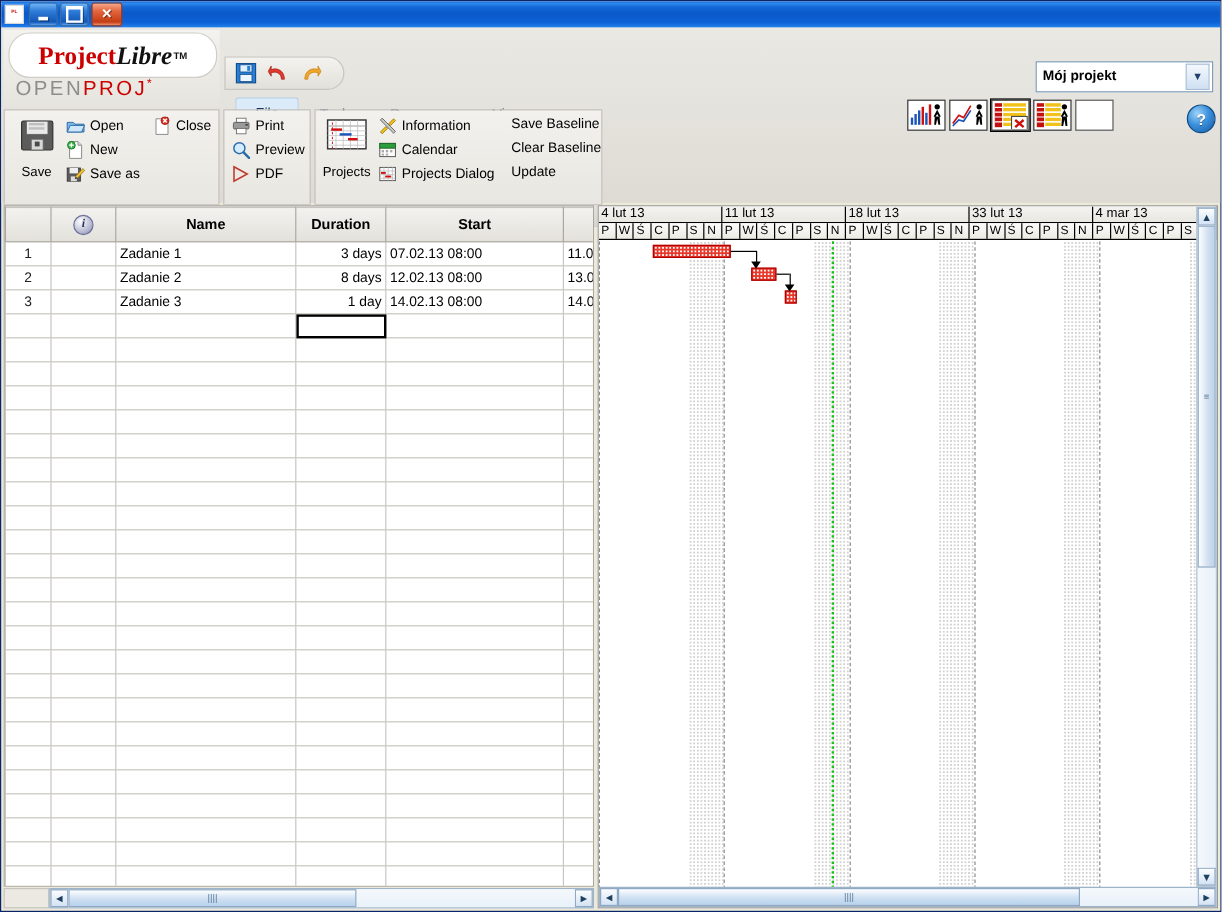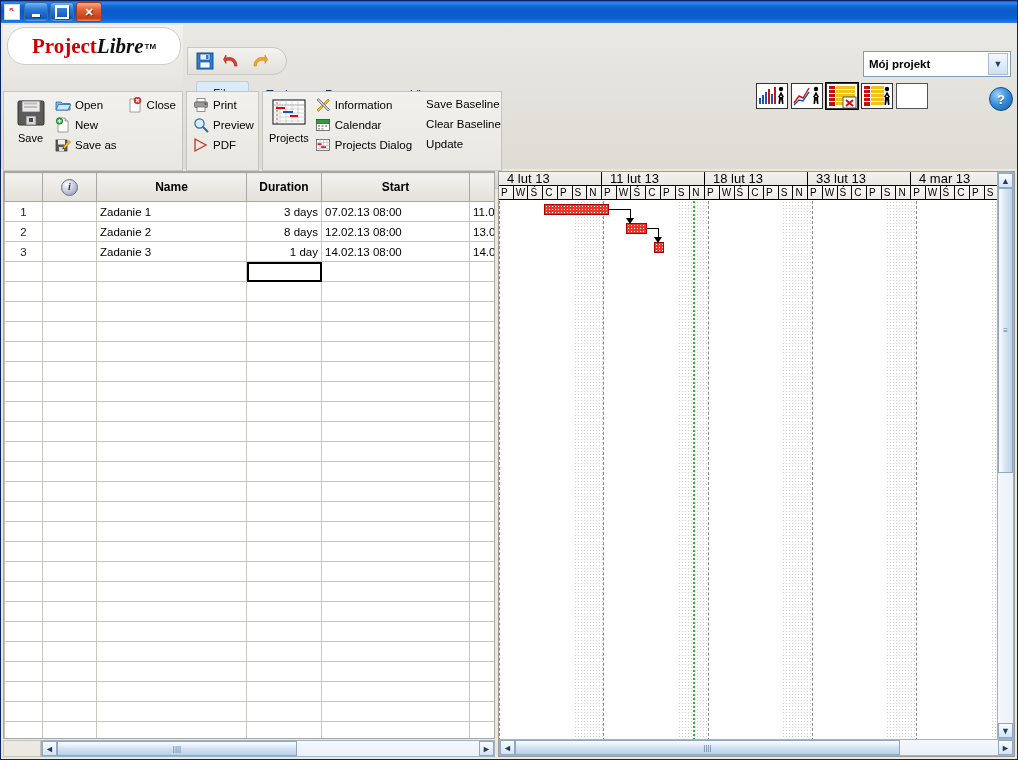--- a/index.html
+++ b/index.html
@@ -144,21 +144,21 @@
   .rgroup {
     border:1px solid #c6c4be; background:linear-gradient(to bottom,#f2f1ed,#e6e4de);
     margin-right:3px; display:flex; flex-direction:column; box-sizing:border-box;
   }
   .rgroup .body { flex:1; display:flex; align-items:flex-start; padding:4px 6px 0 6px; }
   .rgroup .caption {
     height:17px; line-height:17px; text-align:center; font-size:11px; color:#333;
     background:linear-gradient(to bottom,#e4e2db,#d6d4cd); border-top:1px solid #cbc9c3;
   }
   .bigbtn { display:flex; flex-direction:column; align-items:center; width:52px; padding-top:2px; }
-  .bigbtn .lbl { font-size:11px; margin-top:4px; }
+  .bigbtn .lbl { font-size:11px; margin-top:10px; }
   .collist { display:flex; flex-direction:column; gap:3px; margin-left:4px; }
   .mi { display:flex; align-items:center; gap:4px; font-size:11.5px; height:17px; }
   .mi .t { white-space:nowrap; }
   .txtcol { display:flex; flex-direction:column; gap:3px; margin-left:14px; }
   .txtcol .mi2 { font-size:11.5px; height:17px; line-height:17px; white-space:nowrap; }
 
   
   .ico { width:16px; height:16px; position:relative; flex:none; }
   .ico svg { display:block; }
 
@@ -189,21 +189,21 @@
     font-style:italic; font-weight:bold; font-size:10px; line-height:14px; text-align:center;
   }
 
   .gantt-wrap {
     position:absolute; left:0; top:0; right:0; bottom:0;
     border:1px solid #9a9a9a; background:#fff; box-sizing:border-box; overflow:hidden;
   }
   .tl-weeks, .tl-days { display:flex; height:14px; box-sizing:border-box; }
   .tl-weeks { background:linear-gradient(to bottom,#f4f3f0,#e9e7e1); border-bottom:1px solid #000; }
   .tl-days  { background:linear-gradient(to bottom,#fbfbfa,#eceae4); border-bottom:1px solid #000; }
-  .wk { border-right:1px solid #000; font-size:13px; padding-left:8px; line-height:13px;
+  .wk { border-right:1px solid #000; font-size:11px; padding-left:2px; line-height:13px;
         box-sizing:border-box; overflow:hidden; white-space:nowrap; }
   .dy { border-right:1px solid #000; font-size:10px; padding-left:2px; line-height:13px;
         box-sizing:border-box; overflow:hidden; }
   .chart-area { position:absolute; left:0; top:29px; right:0; bottom:0; overflow:hidden; }
   .weekend { position:absolute; top:0; bottom:0; width:30px;
     background-image: radial-gradient(#c9c9c9 0.7px, transparent 0.8px);
     background-size:3px 3px; opacity:.85; }
   .wkline { position:absolute; top:0; bottom:0; width:0;
     border-left:1px dashed #8a8a8a; }
   .todayline { position:absolute; top:0; bottom:0; width:0; border-left:2px dotted #15c415; }
@@ -275,20 +275,23 @@
     </div>
   </div>
 
   <div class="ribbon-zone">
 
     <div class="logo-box">
       <div class="logo-pill">
         <span class="pj">Project</span>
           <span class="lb">Libre</span>
           <span class="tm">TM</span>
+      </div>
+      <div class="logo-sub">
+        <span class="open">OPEN</span><span class="proj">PROJ</span><span class="ast">*</span>
       </div>
     </div>
 
     <div class="qat">
       <div class="qat-ic">
         <svg width="18" height="18" viewBox="0 0 18 18">
           <rect x="1" y="1" width="16" height="16" fill="#2a7fd4" stroke="#14508f"></rect>
           <rect x="4" y="2" width="10" height="6" fill="#dff0ff" stroke="#14508f" stroke-width="0.7"></rect>
           <rect x="10" y="3" width="2.5" height="4" fill="#2a7fd4"></rect>
           <rect x="4" y="10" width="10" height="6" fill="#eef6ff" stroke="#14508f" stroke-width="0.7"></rect>

